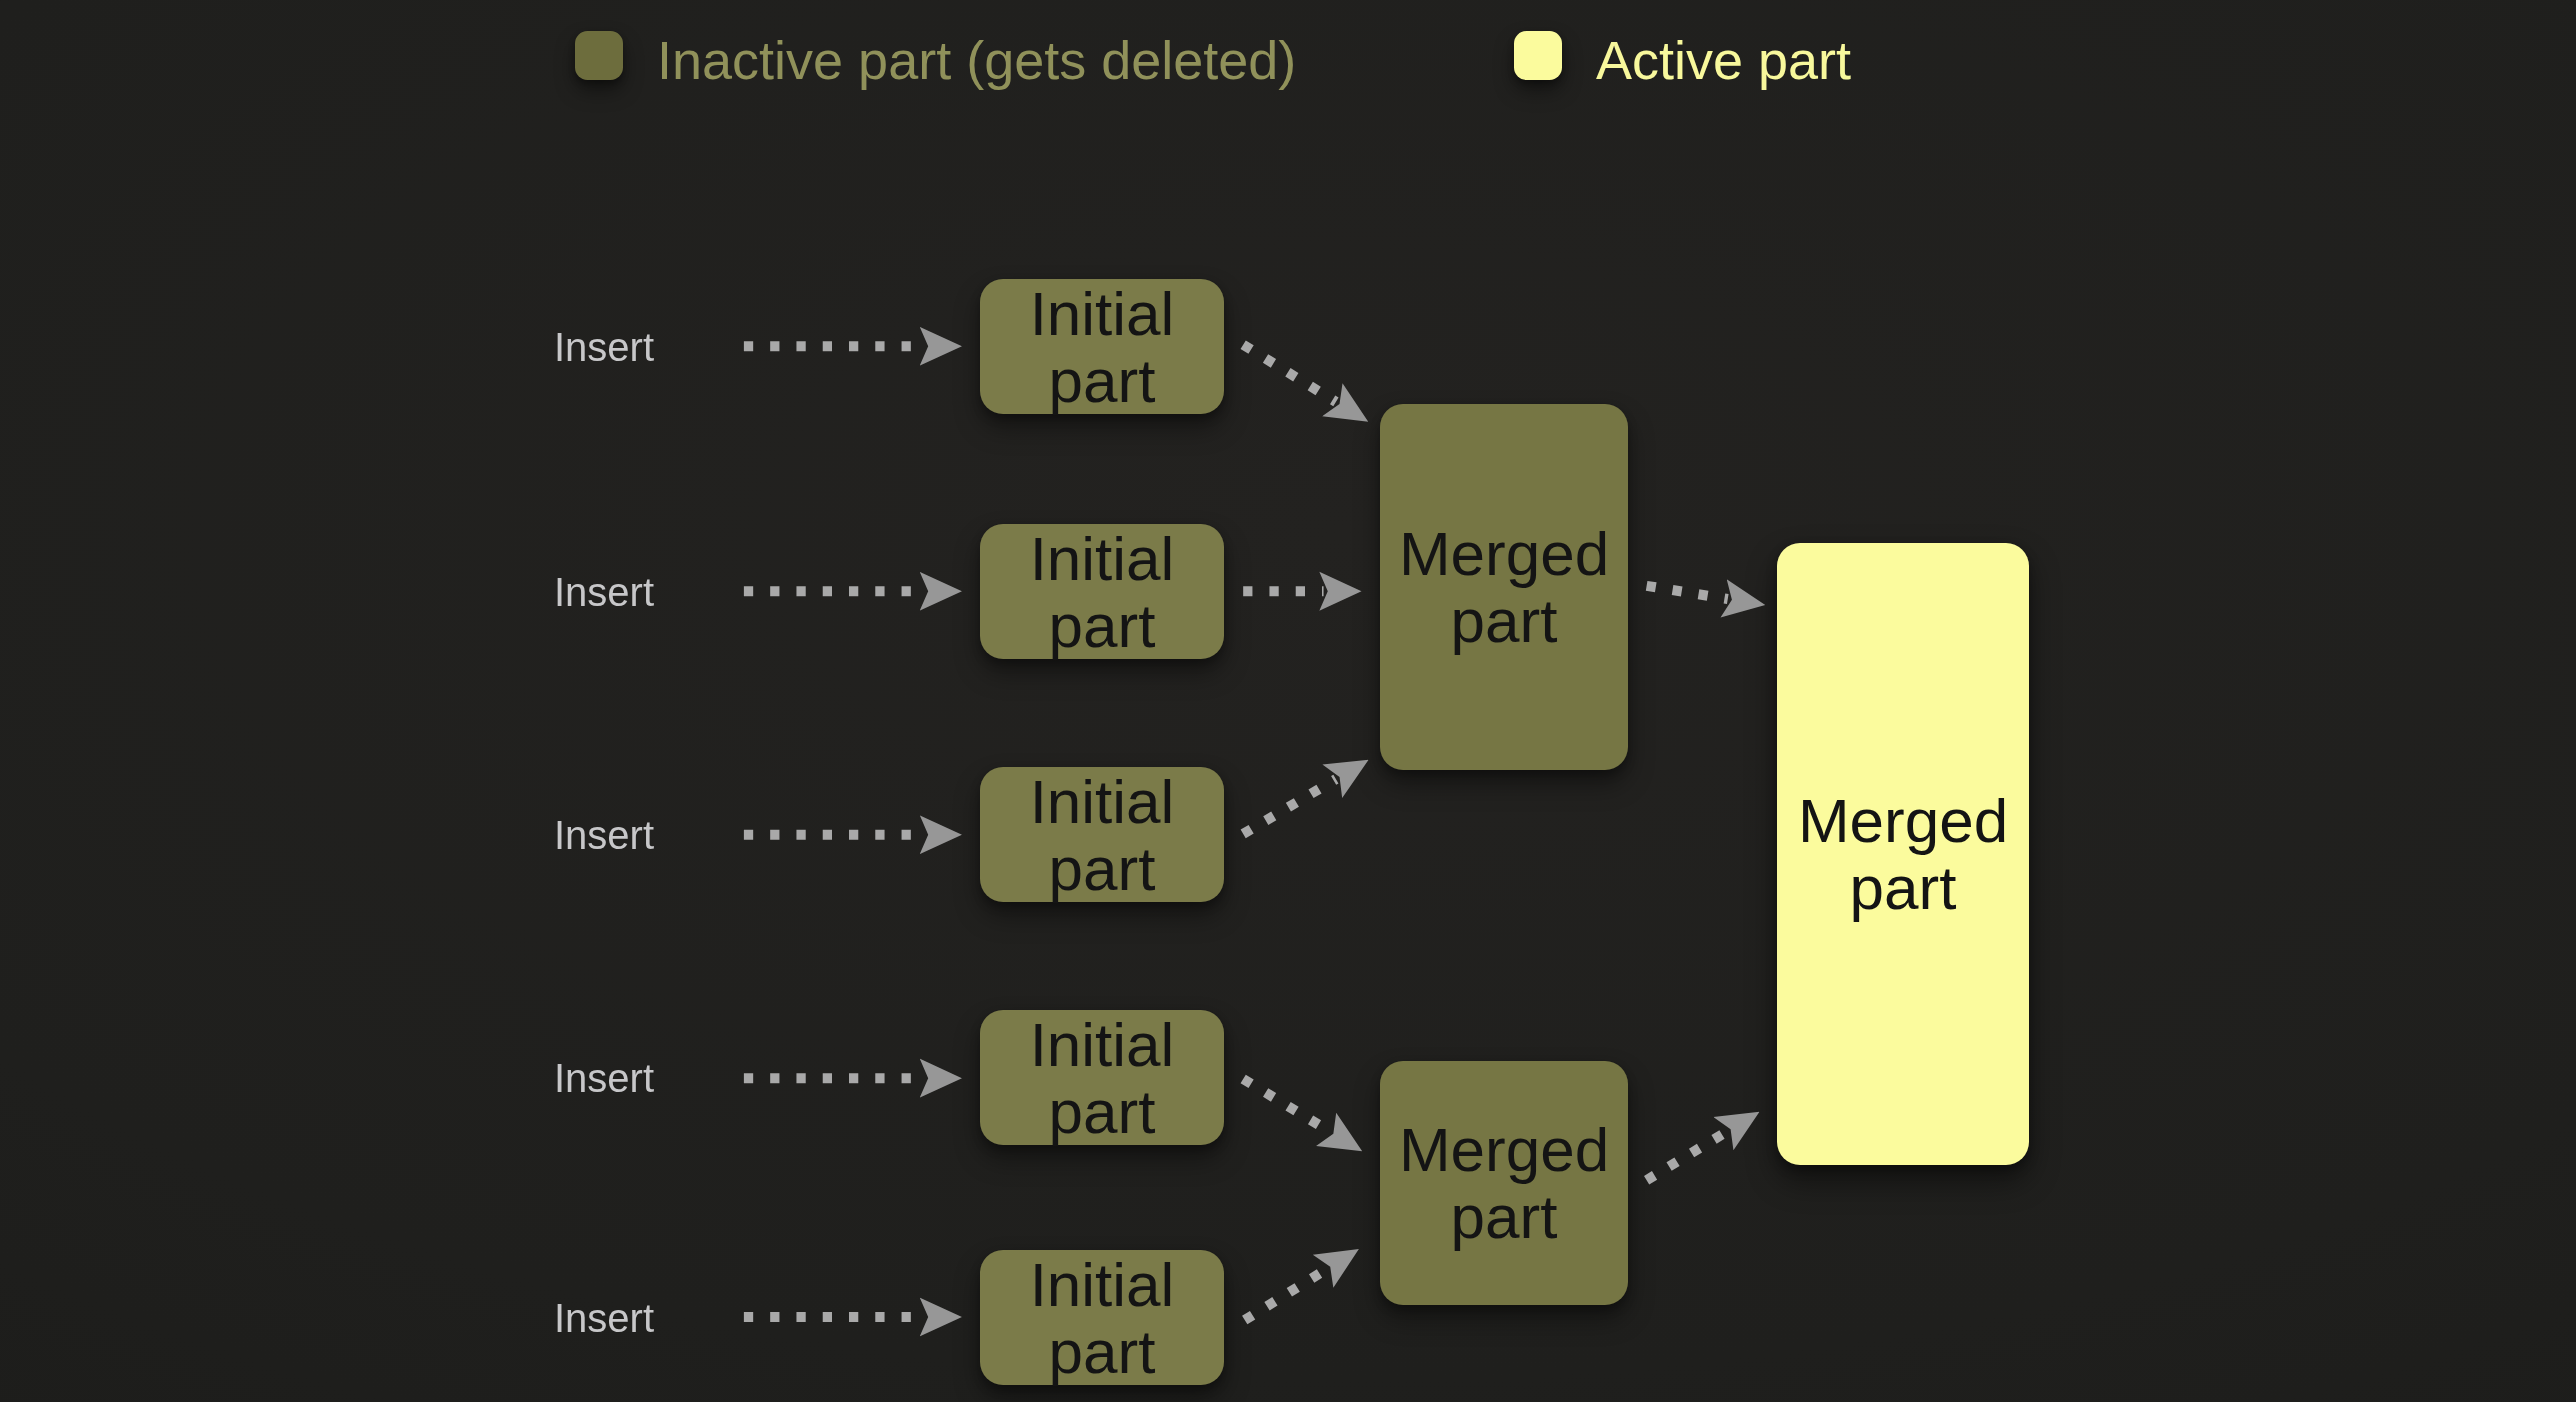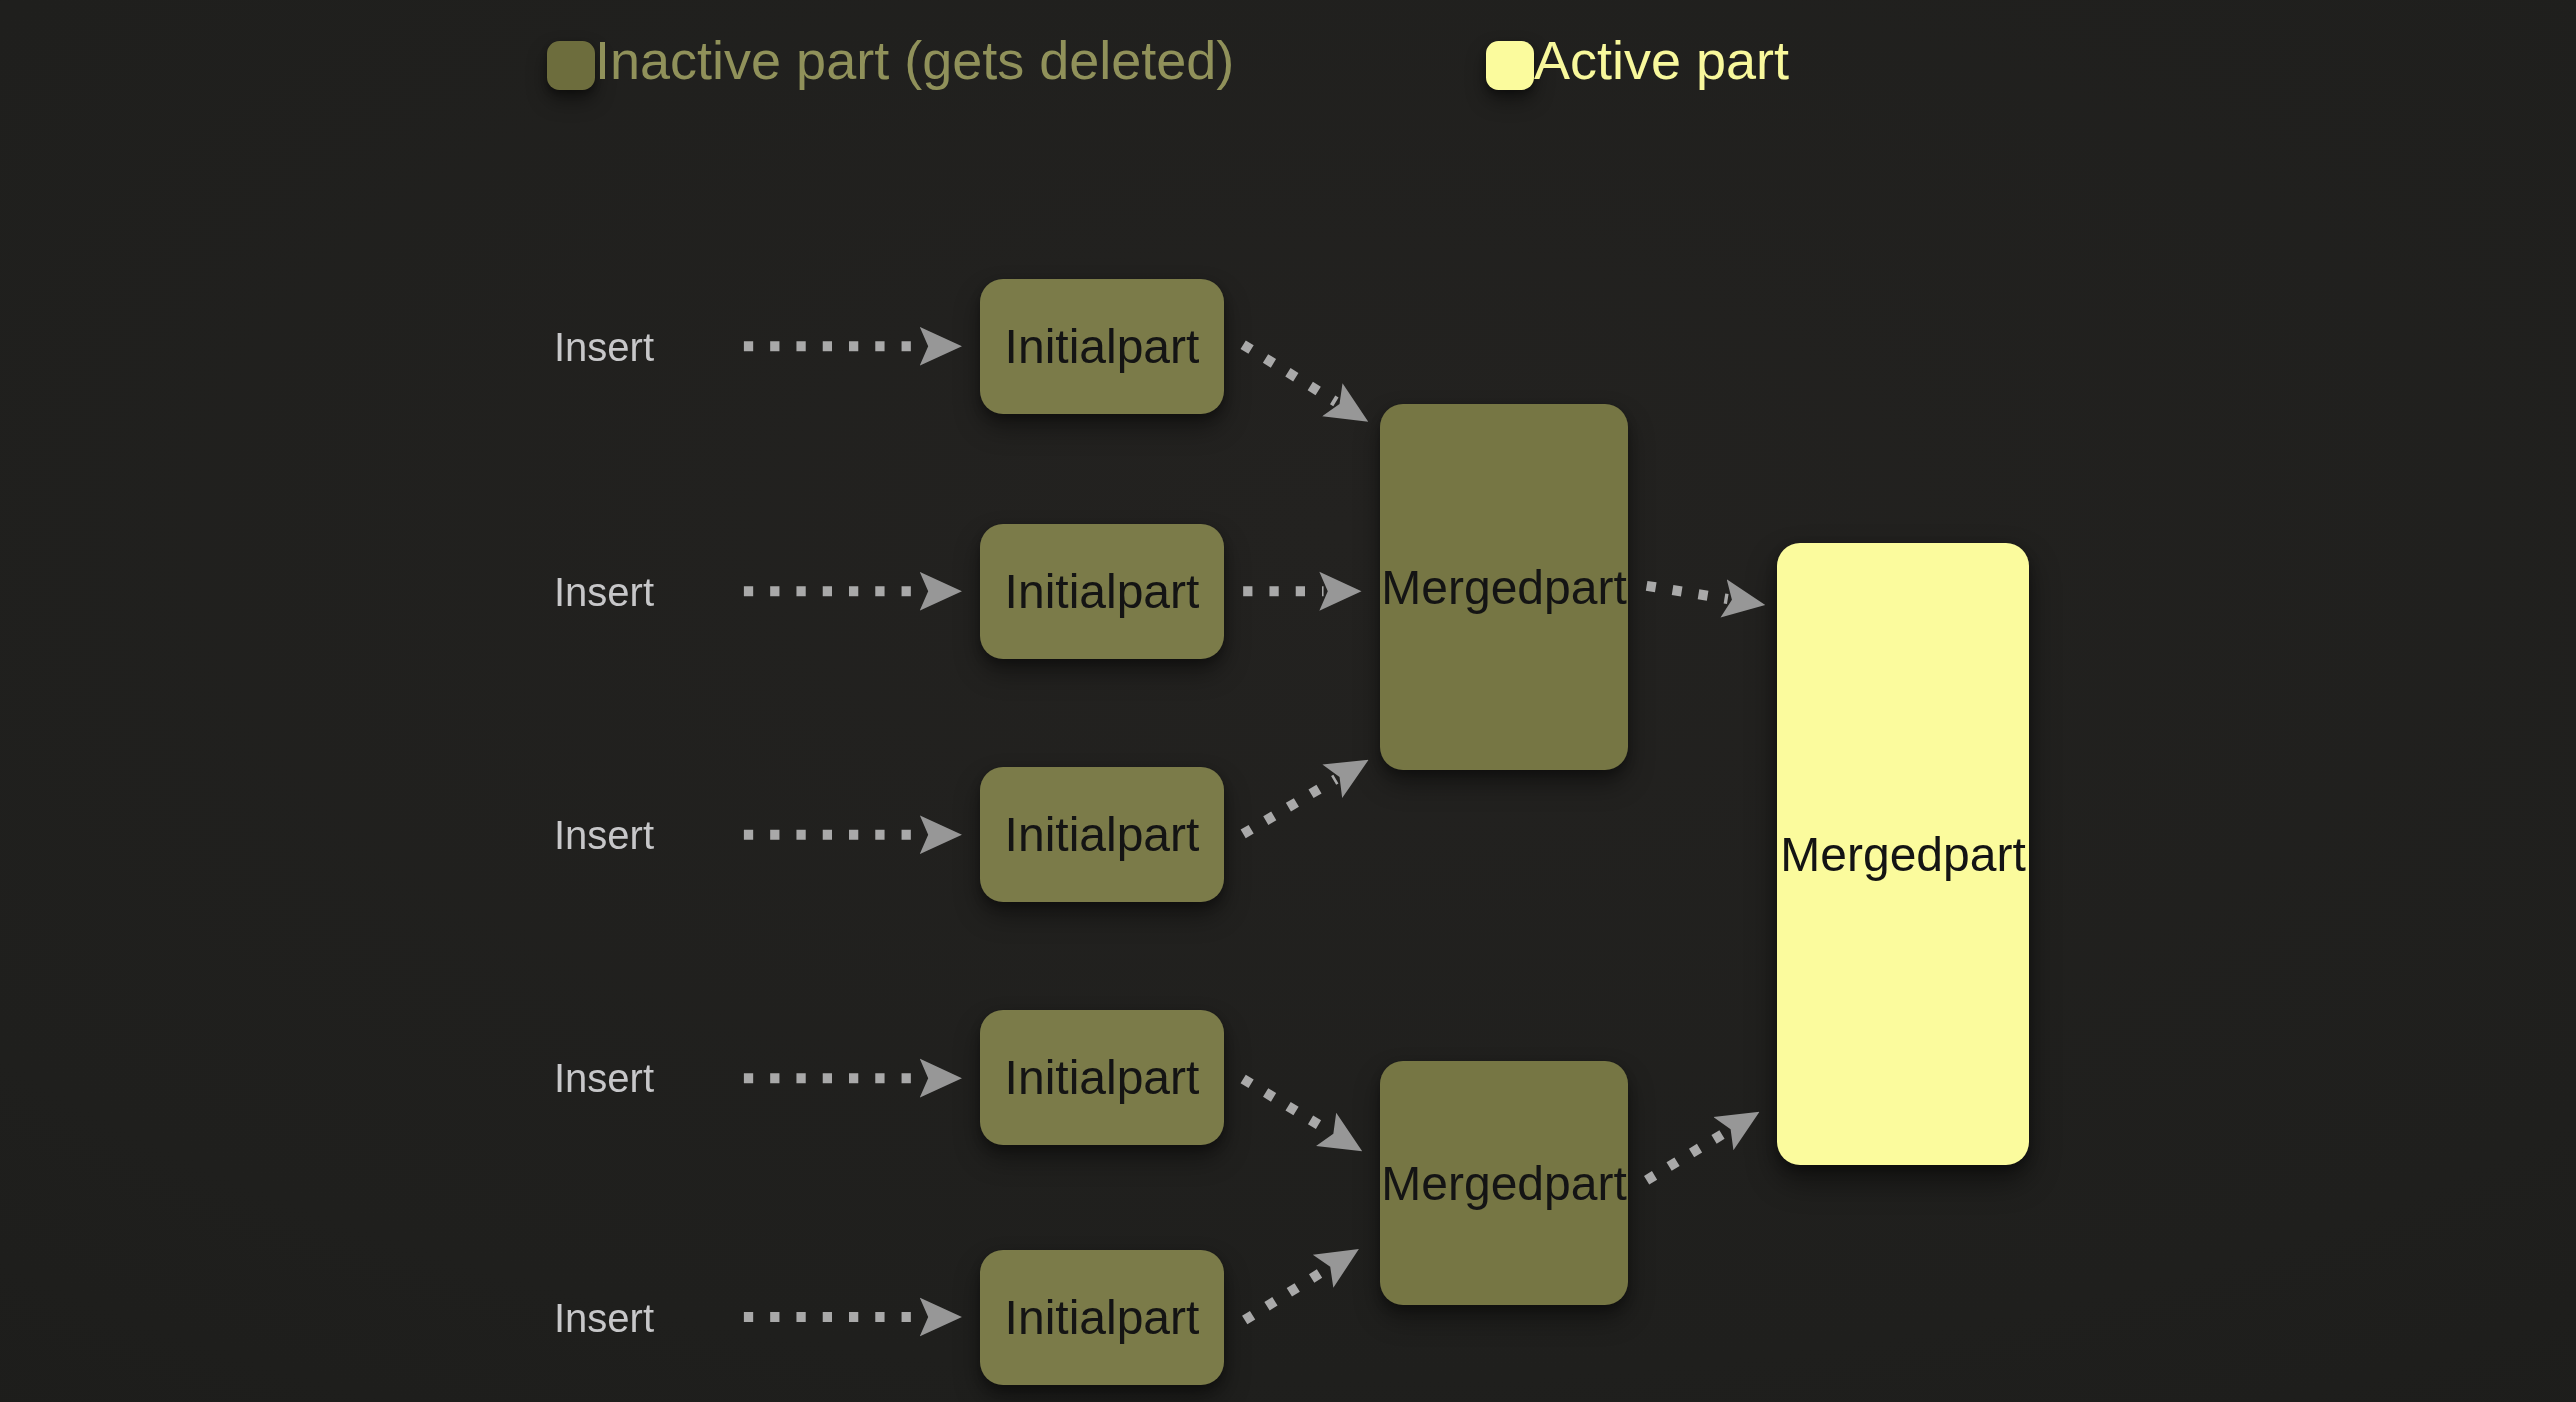--- a/index.html
+++ b/index.html
@@ -8,39 +8,39 @@
     --insert-text:#c7c7c9; --arrow:#a9a9a9; --arrow-head:#979797; --box-text:#141414;
   }
   *{margin:0;padding:0;box-sizing:border-box;}
   html,body{background:var(--bg);}
   body{font-family:"Liberation Sans","DejaVu Sans",sans-serif;}
   .stage{
     position:relative;width:2576px;height:1402px;overflow:hidden;
     background:radial-gradient(ellipse 120% 110% at 52% 38%, #232220 0%, var(--bg) 55%, #1a1a18 100%);
   }
   
-  .legend-item{position:absolute;top:31px;height:59px;display:flex;align-items:flex-end;}
+  .legend-item{position:absolute;top:31px;height:59px;display:flex;align-items:flex-start;gap:34px;margin-left:28px;}
   .legend-item.inactive{left:547px;}
   .legend-item.active{left:1486px;}
   .chip{width:48px;height:49px;border-radius:12.4px;flex:0 0 auto;
         box-shadow:0 10.8px 20px rgba(0,0,0,.40),0 3.1px 6.2px rgba(0,0,0,.28);}
   .chip.inactive{background:var(--olive-chip);}
   .chip.active{background:var(--yellow);}
   .legend-label{font-size:54px;line-height:59px;white-space:nowrap;}
   .legend-label.inactive{color:var(--legend-inactive-text);}
   .legend-label.active{color:var(--legend-active-text);}
   
   .insert-label{
     position:absolute;left:554px;width:201px;height:68px;
     font-size:40px;line-height:68px;color:var(--insert-text);white-space:nowrap;
   }
   
   .node{
-    position:absolute;display:flex;flex-direction:row;align-items:center;justify-content:center;
-    color:var(--box-text);text-align:center;font-size:48px;line-height:67px;
+    position:absolute;display:flex;flex-direction:column;align-items:center;justify-content:center;
+    color:var(--box-text);text-align:center;font-size:62px;line-height:67px;
     border-radius:23px;
     box-shadow:0 14px 26px rgba(0,0,0,.38),0 4.6px 9.3px rgba(0,0,0,.26);
   }
   .node.initial{left:980px;width:244px;height:135px;background:var(--olive-box);}
   .node.merged-olive{background:var(--olive-merged);}
   .node.merged-1{left:1380px;top:404px;width:248px;height:366px;}
   .node.merged-2{left:1380px;top:1061px;width:248px;height:244px;}
   .node.merged-active{left:1777px;top:543px;width:252px;height:622px;background:var(--yellow);
     box-shadow:0 15.5px 31px rgba(0,0,0,.45),0 4.6px 10.8px rgba(0,0,0,.30);}
   

